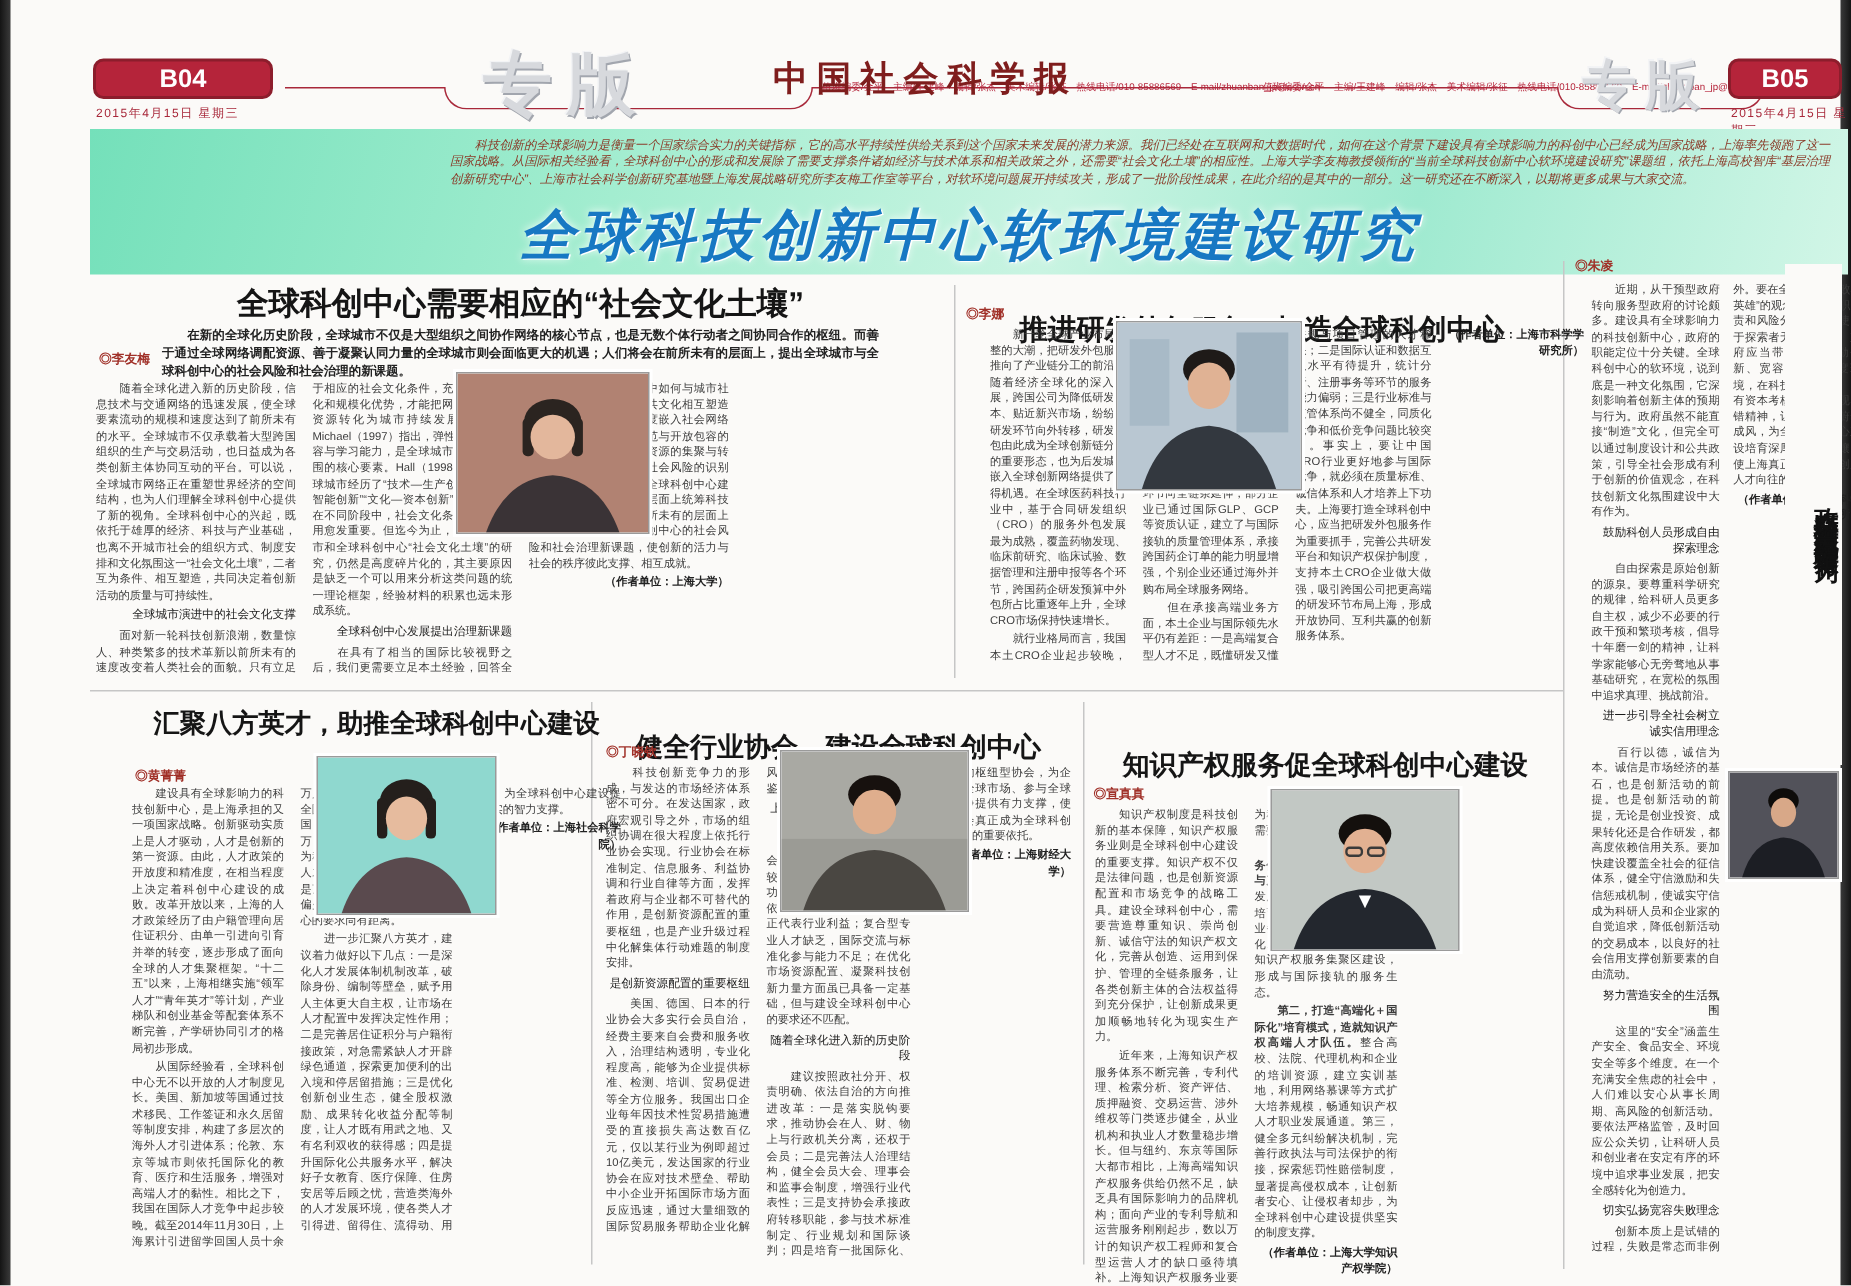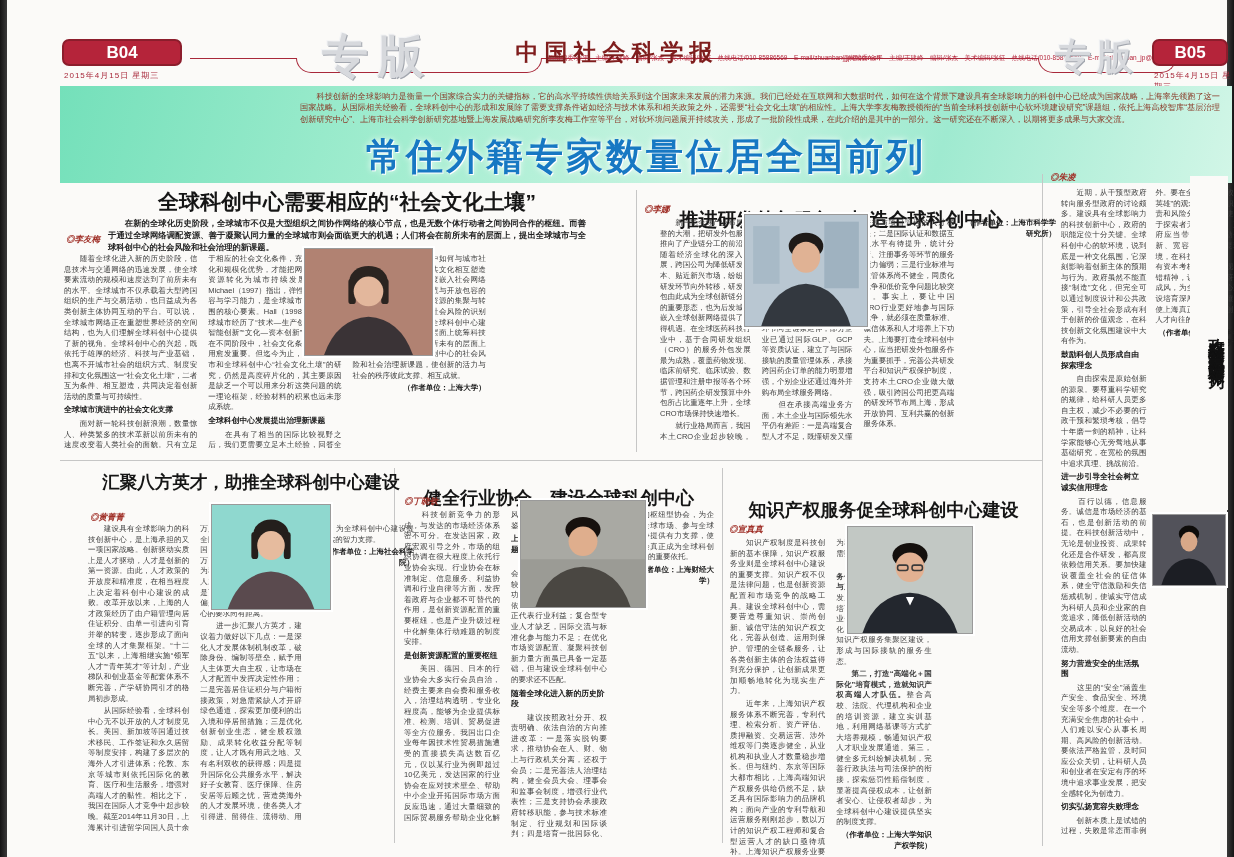--- a/index.html
+++ b/index.html
@@ -29,36 +29,36 @@
   .credits.l{left:548px;top:54px;}
   .credits.r{left:842px;top:54px;}
   .rule{position:absolute;left:190px;top:58px;width:972px;border-top:1.5px solid #a8283a;}
   .tab{position:absolute;top:58px;height:14px;border:1.5px solid #a8283a;border-top:none;
     border-radius:0 0 16px 16px;background:#fbfaf8;}
   .tab.l{left:296px;width:244px;}
   .tab.r{left:1038px;width:136px;}
 
   
   .banner{position:absolute;left:60px;top:86px;width:1172px;height:97px;
-    background:linear-gradient(105deg,#74e0ba 0%,#a3edd0 30%,#c9f4e2 55%,#9fead0 75%,#d2f6e7 100%);}
+    background:linear-gradient(105deg,#74e0ba 0%,#a3edd0 30%,#c9f4e2 55%,#9fead0 75%,#d2f6e7 100%);font-style:italic;}
   .intro{position:absolute;left:240px;top:5px;width:920px;color:#8a3a28;
     font-size:8.2px;line-height:11.3px;text-align:justify;}
   .maintitle{position:absolute;left:0;width:100%;top:46px;text-align:center;
     font-size:37px;font-weight:bold;color:#1778c3;letter-spacing:3px;
     text-shadow:0 0 6px rgba(255,255,255,.95),1px 1px 0 #ffffff;}
 
   
   .article{position:absolute;}
   .headline{position:absolute;left:0;width:100%;text-align:center;font-weight:bold;color:#151515;}
-  .author{position:absolute;color:#a03028;font-size:8.5px;font-weight:bold;font-style:italic;}
+  .author{position:absolute;color:#a03028;font-size:8.5px;font-weight:bold;}
   .lead{position:absolute;font-weight:bold;color:#222;font-size:8.3px;line-height:11.8px;text-align:justify;}
   .cols{position:absolute;column-gap:11px;column-fill:auto;overflow:hidden;
     font-size:7.5px;line-height:10.6px;text-align:justify;color:#3c3c3c;}
   .para{margin:0 0 2px 0;}
-  .subhead{font-weight:bold;color:#1a1a1a;text-align:left;margin:3px 0;font-size:7.8px;}
+  .subhead{font-weight:normal;color:#1a1a1a;text-align:right;margin:3px 0;font-size:7.8px;}
   .attr{font-weight:bold;text-align:right;color:#222;}
   .c4{column-count:4;}
   .c3{column-count:3;}
   .c2{column-count:2;}
 
   .photo{position:absolute;background:#fff;padding:2px;box-sizing:border-box;}
   .photo svg{display:block;width:100%;height:100%;border:1px solid #9a9a9a;box-sizing:border-box;}
 
   .vline{position:absolute;width:1px;background:#c6c6c6;}
   .hline{position:absolute;height:1px;background:#c6c6c6;}
@@ -86,21 +86,21 @@
 
 <div class="masthead">中国社会科学报</div>
 
 <div class="credits r">值班编委/金平　主编/王建峰　编辑/张杰　美术编辑/张征　热线电话/010-85886569　E-mail/zhuanban_jp@cssn.cn</div>
 <div class="zhuanban r">专版</div>
 <div class="pagebox b05">B05</div>
 <div class="pagedate r">2015年4月15日 星期三</div>
 
 <div class="banner">
   <div class="intro">　　科技创新的全球影响力是衡量一个国家综合实力的关键指标，它的高水平持续性供给关系到这个国家未来发展的潜力来源。我们已经处在互联网和大数据时代，如何在这个背景下建设具有全球影响力的科创中心已经成为国家战略，上海率先领跑了这一国家战略。从国际相关经验看，全球科创中心的形成和发展除了需要支撑条件诸如经济与技术体系和相关政策之外，还需要“社会文化土壤”的相应性。上海大学李友梅教授领衔的“当前全球科技创新中心软环境建设研究”课题组，依托上海高校智库“基层治理创新研究中心”、上海市社会科学创新研究基地暨上海发展战略研究所李友梅工作室等平台，对软环境问题展开持续攻关，形成了一批阶段性成果，在此介绍的是其中的一部分。这一研究还在不断深入，以期将更多成果与大家交流。</div>
-  <div class="maintitle">常住外籍专家数量位居全国前列</div>
+  <div class="maintitle">全球科技创新中心软环境建设研究</div>
 </div>
 
 <div class="vline" style="left:636px;top:190px;height:262px;"></div>
 <div class="vline" style="left:1042px;top:174px;height:672px;"></div>
 <div class="hline" style="left:60px;top:460px;width:982px;"></div>
 <div class="vline" style="left:394px;top:468px;height:375px;"></div>
 <div class="vline" style="left:722px;top:468px;height:375px;"></div>
 
 <div class="article" style="left:62px;top:188px;width:570px;height:266px;">
   <div class="headline" style="top:0;font-size:21px;">全球科创中心需要相应的“社会文化土壤”</div>
@@ -216,21 +216,21 @@
   </div>
 </div>
 
 <div class="sidebar">
   <div class="author" style="left:2px;top:0;">◎朱凌</div>
   <div class="cols c2" style="left:13px;top:16px;width:180px;height:650px;column-gap:9px;">
     <div class="para">　　近期，从干预型政府转向服务型政府的讨论颇多。建设具有全球影响力的科技创新中心，政府的职能定位十分关键。全球科创中心的软环境，说到底是一种文化氛围，它深刻影响着创新主体的预期与行为。政府虽然不能直接“制造”文化，但完全可以通过制度设计和公共政策，引导全社会形成有利于创新的价值观念，在科技创新文化氛围建设中大有作为。</div>
     <div class="subhead">鼓励科创人员形成自由探索理念</div>
     <div class="para">　　自由探索是原始创新的源泉。要尊重科学研究的规律，给科研人员更多自主权，减少不必要的行政干预和繁琐考核，倡导十年磨一剑的精神，让科学家能够心无旁骛地从事基础研究，在宽松的氛围中追求真理、挑战前沿。</div>
     <div class="subhead">进一步引导全社会树立诚实信用理念</div>
-    <div class="para">　　百行以德，信息服务。诚信是市场经济的基石，也是创新活动的前提。在科技创新活动中，无论是创业投资、成果转化还是合作研发，都高度依赖信用关系。要加快建设覆盖全社会的征信体系，健全守信激励和失信惩戒机制，使诚实守信成为科研人员和企业家的自觉追求，降低创新活动的交易成本，以良好的社会信用支撑创新要素的自由流动。</div>
+    <div class="para">　　百行以德，诚信为本。诚信是市场经济的基石，也是创新活动的前提。也是创新活动的前提，无论是创业投资、成果转化还是合作研发，都高度依赖信用关系。要加快建设覆盖全社会的征信体系，健全守信激励和失信惩戒机制，使诚实守信成为科研人员和企业家的自觉追求，降低创新活动的交易成本，以良好的社会信用支撑创新要素的自由流动。</div>
     <div class="subhead">努力营造安全的生活氛围</div>
     <div class="para">　　这里的“安全”涵盖生产安全、食品安全、环境安全等多个维度。在一个充满安全焦虑的社会中，人们难以安心从事长周期、高风险的创新活动。要依法严格监管，及时回应公众关切，让科研人员和创业者在安定有序的环境中追求事业发展，把安全感转化为创造力。</div>
     <div class="subhead">切实弘扬宽容失败理念</div>
     <div class="para">　　创新本质上是试错的过程，失败是常态而非例外。要在全社会树立“败亦英雄”的观念，完善尽职免责和风险分担机制，使勇于探索者无后顾之忧。政府应当带头营造鼓励创新、宽容失败的制度环境，在科技计划管理、国有资本考核等方面体现容错精神，让创新创业蔚然成风，为全球科创中心建设培育深厚的文化土壤，使上海真正成为各类创新人才向往的热土。</div>
     <div class="para attr">（作者单位：上海市科学学研究所）</div>
   </div>
   <div class="vtitle">政府在科技创新文化氛围建设中大有作为</div>
   <div class="photo" style="left:102px;top:340px;width:78px;height:76px;">
     <svg viewBox="0 0 120 100" preserveAspectRatio="none">
       <rect x="0" y="0" width="120" height="100" fill="#52525a"></rect>

